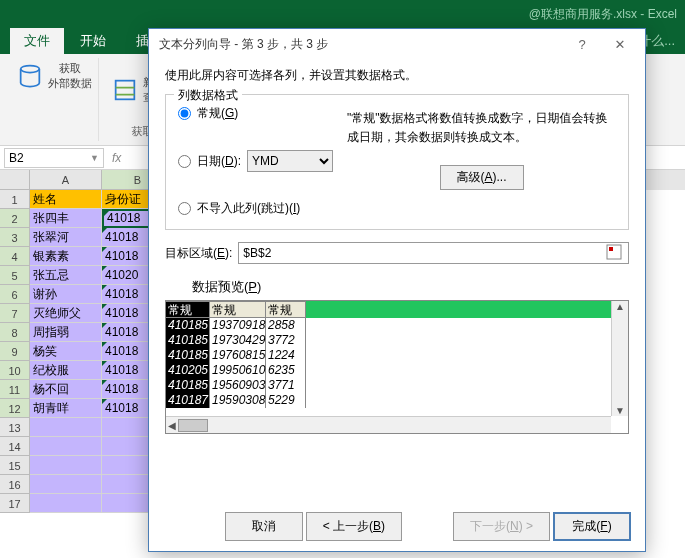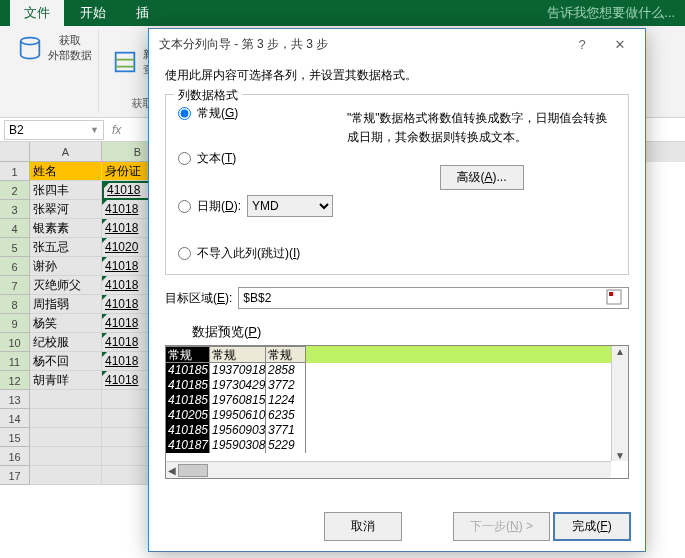--- a/index.html
+++ b/index.html
@@ -26,24 +26,24 @@
 .namebox { width: 100px; border: 1px solid #ccc; height: 20px; padding: 0 4px; margin-left: 4px; font-size: 12px; display: flex; align-items: center; justify-content: space-between; }
 .fx { padding: 0 8px; color: #888; font-style: italic; }
 
 .grid { position: relative; }
 .col-headers { display: flex; height: 20px; background: #e6e6e6; }
 .row-header, .corner { width: 30px; background: #e6e6e6; border-right: 1px solid #bbb; border-bottom: 1px solid #bbb; text-align: center; font-size: 11px; color: #444; line-height: 20px; }
 .corner { border-bottom: 1px solid #bbb; }
 .col-header { width: 72px; border-right: 1px solid #bbb; border-bottom: 1px solid #bbb; text-align: center; font-size: 11px; line-height: 20px; color: #444; }
 .col-header.sel, .row-header.sel { background: #d3e5c8; }
 .grid-row { display: flex; height: 19px; }
-.cell { width: 72px; border-right: 1px solid #d4d4d4; border-bottom: 1px solid #d4d4d4; padding: 0 3px; font-size: 12px; line-height: 18px; overflow: hidden; white-space: nowrap; background: #e5e5e5; }
+.cell { width: 72px; border-right: 1px solid #d4d4d4; border-bottom: 1px solid #d4d4d4; padding: 0 3px; font-size: 12px; line-height: 18px; overflow: hidden; white-space: nowrap; background: #c4b5fd; }
 .cell.hdr { background: #ffc000; font-weight: normal; }
 .cell.active { border: 2px solid #0a6332; line-height: 15px; }
-.col-b-mark { position: relative; text-decoration: underline; }
+.col-b-mark { position: relative; }
 .col-b-mark::before { content: ""; position: absolute; left: 0; top: 0; width: 0; height: 0; border-left: 5px solid #0a6332; border-bottom: 5px solid transparent; }
 
 
 .dialog { position: absolute; left: 148px; top: 28px; width: 498px; height: 524px; background: #fff; border: 1px solid #4a7db5; box-shadow: 0 4px 20px rgba(0,0,0,0.3); display: flex; flex-direction: column; }
 .dlg-title { height: 30px; display: flex; align-items: center; padding: 8px 10px; font-size: 12px; color: #333; }
 .dlg-title-controls { margin-left: auto; display: flex; gap: 8px; }
 .dlg-ctrl { width: 30px; height: 20px; display: flex; align-items: center; justify-content: center; color: #666; font-size: 13px; }
 .dlg-body { padding: 8px 16px; flex: 1; display: flex; flex-direction: column; }
 .instr { font-size: 12px; margin-bottom: 10px; }
 .fieldset { border: 1px solid #ccc; padding: 10px 12px 12px; position: relative; margin-bottom: 12px; }
@@ -55,41 +55,44 @@
 .radio-row select { width: 86px; height: 22px; font-size: 12px; border: 1px solid #999; }
 .fs-right { flex: 1; font-size: 12px; padding-top: 4px; line-height: 1.6; }
 .adv-btn { margin-top: 10px; padding: 3px 16px; font-size: 12px; border: 1px solid #999; background: #efefef; }
 .dest-row { display: flex; align-items: center; gap: 6px; margin-bottom: 14px; }
 .dest-row label { font-size: 12px; }
 .dest-input { flex: 1; border: 1px solid #999; height: 22px; padding: 0 4px; font-size: 12px; display: flex; align-items: center; justify-content: space-between; }
 .dest-pick { width: 18px; height: 18px; }
 
 .preview-label { font-size: 13px; margin-bottom: 4px; margin-left: 27px; }
 .preview-box { border: 1px solid #888; height: 134px; display: flex; flex-direction: column; font-family: "SimSun", monospace; font-size: 12px; position: relative; }
-.preview-head { display: flex; background: #bef264; }
+.preview-head { display: flex; background: #22c55e; }
 .pv-col-h { background: #ece9d8; border: 1px solid #888; border-left: none; padding: 0 2px; height: 17px; line-height: 17px; }
 .pv-col-h:first-child { color: #fff; background: #000; }
 .preview-rows { flex: 1; overflow: hidden; font-style: italic; }
 .pv-row { display: flex; height: 15px; }
 .pv-c { padding: 0 2px; border-right: 1px solid #888; }
 .pv-c.sel { background: #000; color: #fff; }
 .pv-scroll-v { position: absolute; right: 0; top: 0; bottom: 17px; width: 17px; background: #f0f0f0; border-left: 1px solid #ccc; display: flex; flex-direction: column; justify-content: space-between; align-items: center; }
 .pv-scroll-h { height: 17px; background: #f0f0f0; border-top: 1px solid #ccc; display: flex; align-items: center; padding: 0 2px; margin-right: 17px; }
 .sc-ar { font-size: 10px; color: #555; }
 
 .dlg-footer { display: flex; justify-content: flex-end; gap: 3px; padding: 10px 14px; }
 .dlg-btn { padding: 4px 16px; font-size: 12px; border: 1px solid #999; background: #efefef; min-width: 78px; }
 .dlg-btn.primary { border: 2px solid #4a7db5; }
 .dlg-btn.disabled { color: #aaa; margin-left: 48px; }
 u { text-decoration: underline; }
 </style>
 </head>
 <body>
 
 <div class="excel-bg">
+  <div class="titlebar">
+    <span>@联想商用服务.xlsx - Excel</span>
+  </div>
   <div class="ribbon-tabs">
     <div class="ribbon-tab active">文件</div>
     <div class="ribbon-tab" style="background:none;color:#fff">开始</div>
     <div class="ribbon-tab" style="background:none;color:#fff">插</div>
     <div class="ribbon-tab">告诉我您想要做什么...</div>
   </div>
   <div class="ribbon">
     <div class="ribbon-group">
       <div class="ribbon-btn">
         <div class="ribbon-icon">
@@ -243,24 +246,20 @@
   <div class="dlg-body">
     <div class="instr">使用此屏内容可选择各列，并设置其数据格式。</div>
 
     <div class="fieldset">
       <div class="fieldset-label">列数据格式</div>
       <div class="fs-row">
         <div class="fs-left">
           <label class="radio-row">
             <input type="radio" name="fmt" checked="" style="">
             <span>常规(<u>G</u>)</span>
-          </label>
-          <label class="radio-row">
-            <input type="radio" name="fmt" style="">
-            <span>文本(<u>T</u>)</span>
           </label>
           <label class="radio-row">
             <input type="radio" name="fmt" style="">
             <span>日期(<u>D</u>):</span>
             <select>
               <option>YMD</option>
             </select>
           </label>
           <label class="radio-row">
             <input type="radio" name="fmt" style="">
@@ -334,16 +333,17 @@
       </div>
       <div class="pv-scroll-h">
         <span class="sc-ar">◀</span>
         <div style="width:30px;height:13px;background:#ccc;border:1px solid #999;margin-left:2px"></div>
       </div>
     </div>
 
   </div>
   <div class="dlg-footer">
     <button class="dlg-btn">取消</button>
+    <button class="dlg-btn">&lt; 上一步(<u>B</u>)</button>
     <button class="dlg-btn disabled">下一步(<u>N</u>) &gt;</button>
     <button class="dlg-btn primary">完成(<u>F</u>)</button>
   </div>
 </div>
 
 </body></html>

